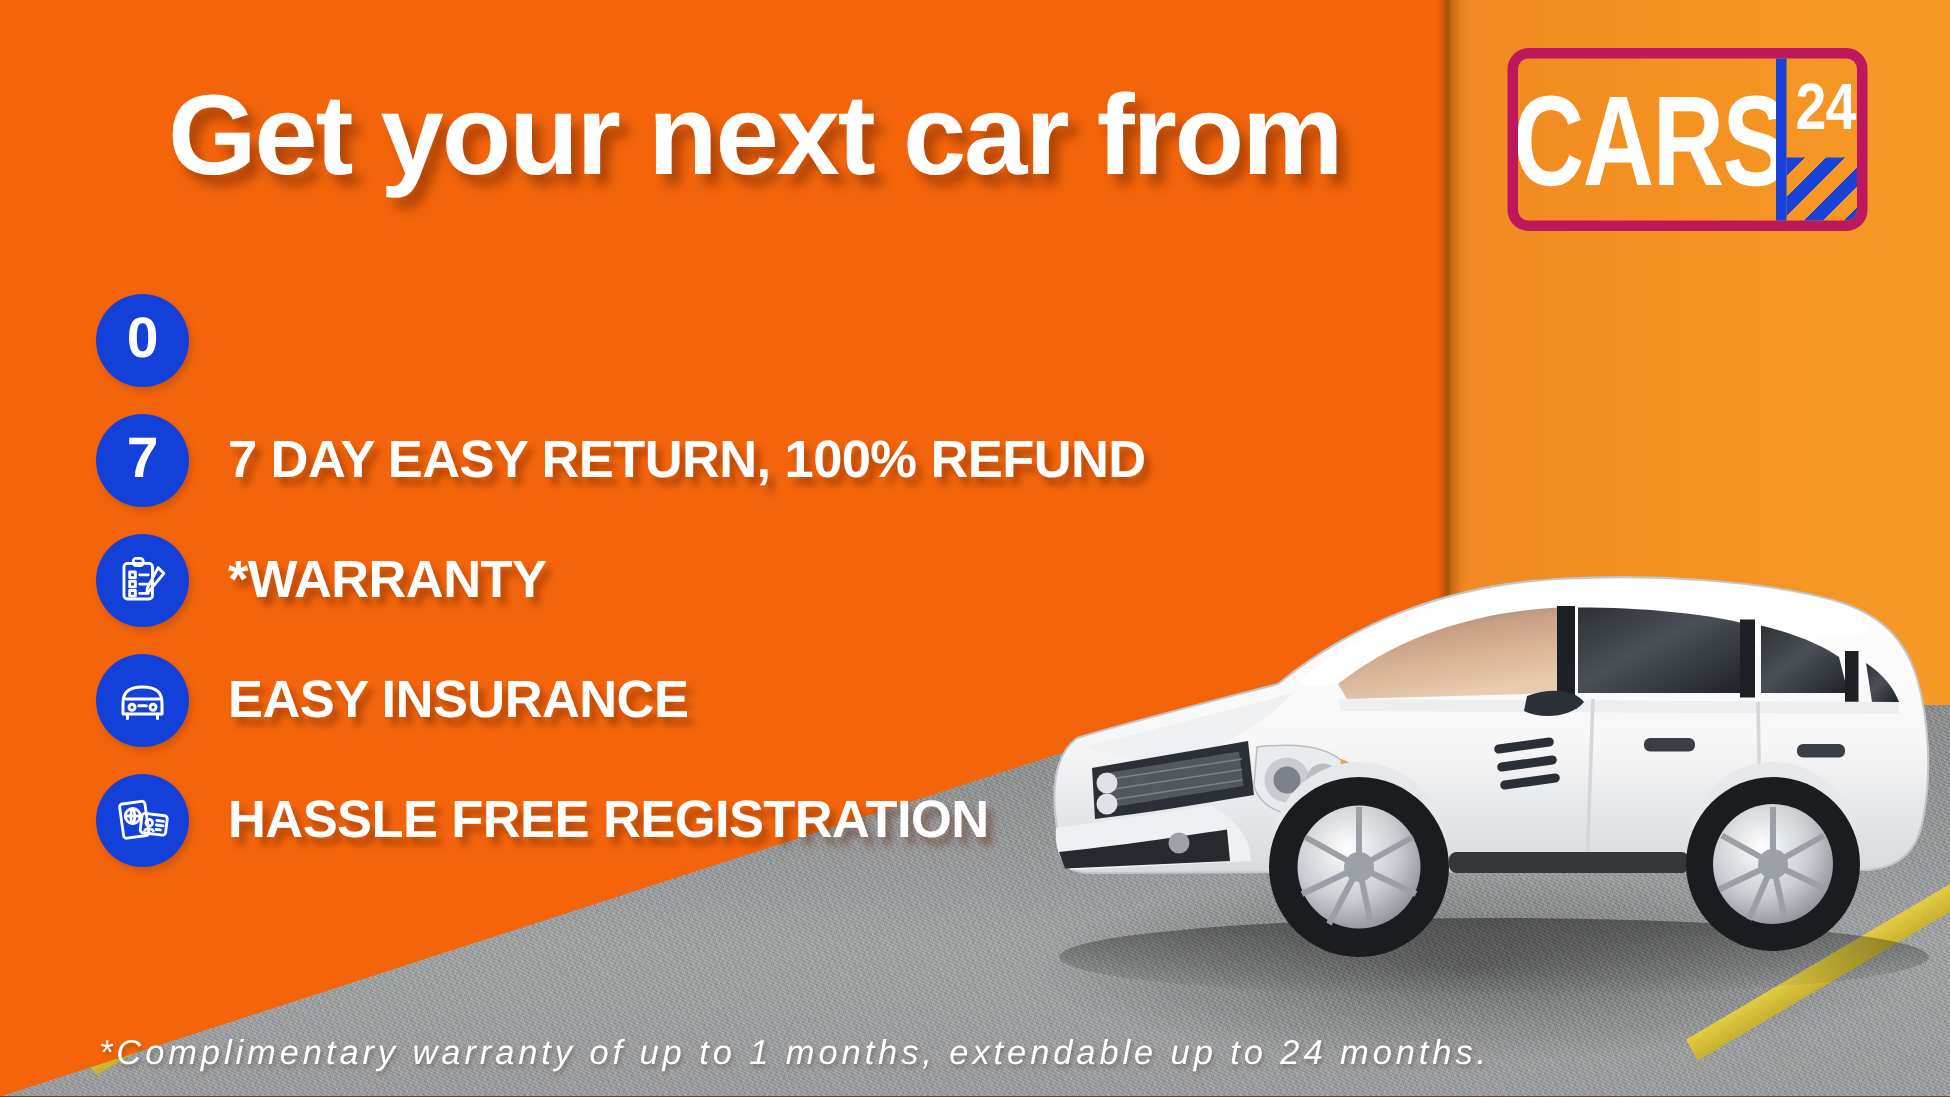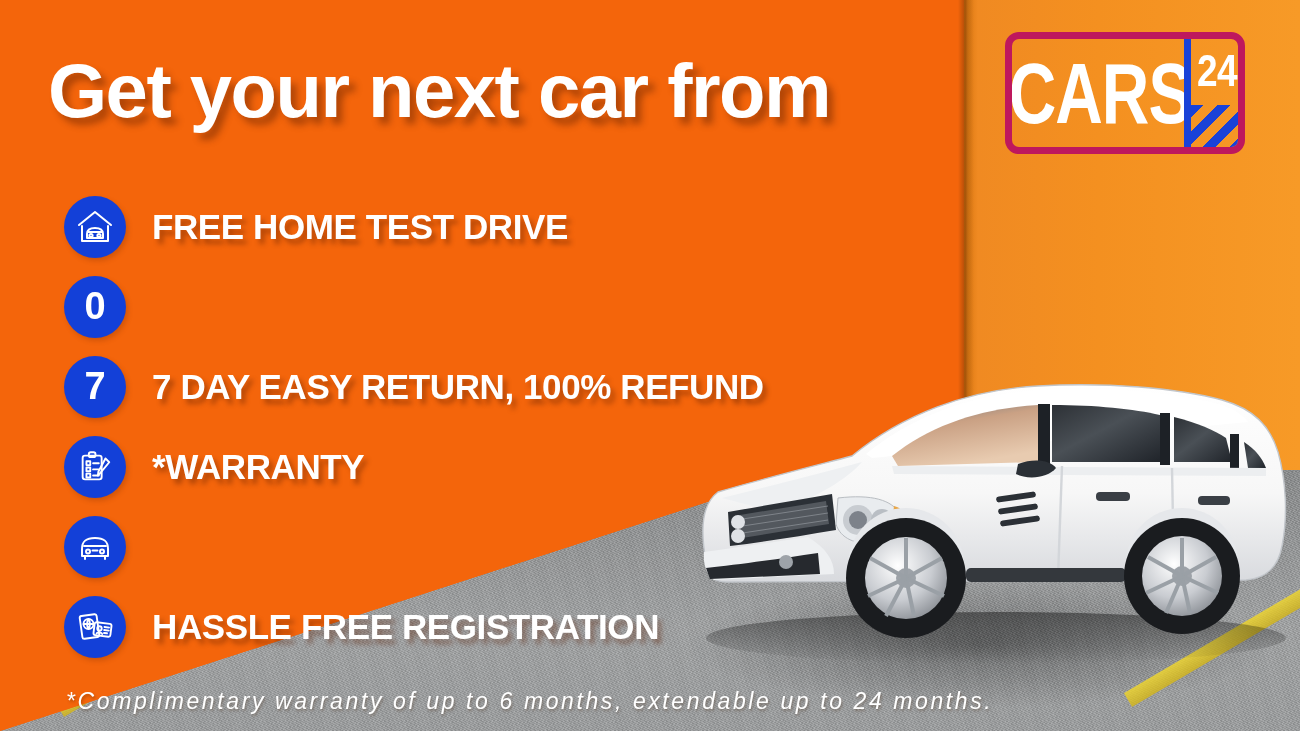--- a/index.html
+++ b/index.html
@@ -67,20 +67,21 @@
   .headline{
     position:absolute; left:48px; top:52px;
     width:910px;
     color:#ffffff;
     font-size:76px;
     font-weight:700;
     letter-spacing:-1.5px;
     line-height:1.02;
     text-shadow: 6px 7px 7px rgba(90,28,0,.45);
     white-space:nowrap;
+    text-align:center;
   }
 
   
   .logo{
     position:absolute; left:1005px; top:32px;
     width:240px; height:122px;
     border:7px solid #be185d;
     border-radius:14px;
     box-sizing:border-box;
     overflow:hidden;
@@ -301,33 +302,20 @@
 
   <div class="logo">
     <div class="logo-word">CARS</div>
     <div class="logo-div"></div>
     <div class="logo-24">24</div>
     <div class="logo-stripes"></div>
   </div>
 
   <div class="features">
 
-    <div class="feature">
-      <div class="badge">
-        <svg width="40" height="40" viewBox="0 0 40 40" fill="none" stroke="#ffffff" stroke-width="2" stroke-linejoin="round" stroke-linecap="round">
-          <path d="M4 18 L20 5 L36 18"></path>
-          <path d="M7 19 L7 34 L33 34 L33 19"></path>
-          <path d="M12 27 C12 23 14 21 20 21 C26 21 28 23 28 27 L28 31 L12 31 Z"></path>
-          <path d="M13 25 L27 25"></path>
-          <circle cx="16" cy="28.5" r="1.6"></circle>
-          <circle cx="24" cy="28.5" r="1.6"></circle>
-        </svg>
-      </div>
-      <div class="feat-label">FREE HOME TEST DRIVE</div>
-    </div>
 
     <div class="feature">
       <div class="badge">
         <span class="badge-num">0</span>
       </div>
     </div>
 
     <div class="feature">
       <div class="badge">
         <span class="badge-num">7</span>
@@ -357,33 +345,34 @@
         <svg width="40" height="40" viewBox="0 0 40 40" fill="none" stroke="#ffffff" stroke-width="2" stroke-linejoin="round" stroke-linecap="round">
           <path d="M7 22 C7 15 10 11 20 11 C30 11 33 15 33 22 L33 29 L7 29 Z"></path>
           <path d="M9 19 L31 19"></path>
           <circle cx="13" cy="24.5" r="2"></circle>
           <circle cx="27" cy="24.5" r="2"></circle>
           <path d="M17.5 23.5 L22.5 23.5"></path>
           <path d="M10 29 L10 32"></path>
           <path d="M30 29 L30 32"></path>
         </svg>
       </div>
+      <div class="feat-label">EASY INSURANCE</div>
     </div>
 
     <div class="feature">
       <div class="badge">
         <svg width="40" height="40" viewBox="0 0 40 40" fill="none" stroke="#ffffff" stroke-width="1.9" stroke-linejoin="round" stroke-linecap="round">
           <rect x="6" y="8" width="17" height="23" rx="2" transform="rotate(-8 14.5 19.5)"></rect>
           <circle cx="13.5" cy="17" r="5"></circle>
           <path d="M8.6 17 L18.4 17 M13.5 12 C11.6 14.6 11.6 19.4 13.5 22 M13.5 12 C15.4 14.6 15.4 19.4 13.5 22"></path>
           <rect x="19" y="16" width="17" height="13" rx="2" transform="rotate(7 27.5 22.5)"></rect>
           <circle cx="24.5" cy="21.5" r="2.2"></circle>
           <path d="M21.6 26.6 C22 25 26.8 25.3 27.2 27"></path>
           <path d="M29.5 20 L34 20.6 M29.2 23 L33.8 23.6 M29 26 L32 26.3"></path>
         </svg>
       </div>
       <div class="feat-label">HASSLE FREE REGISTRATION</div>
     </div>
   </div>
 
-  <div class="disclaimer">*Complimentary warranty of up to 6 months, extendable up to 24 months.</div>
+  <div class="disclaimer">*Complimentary warranty of up to 1 months, extendable up to 24 months.</div>
 
 </div>
 
 </body></html>

